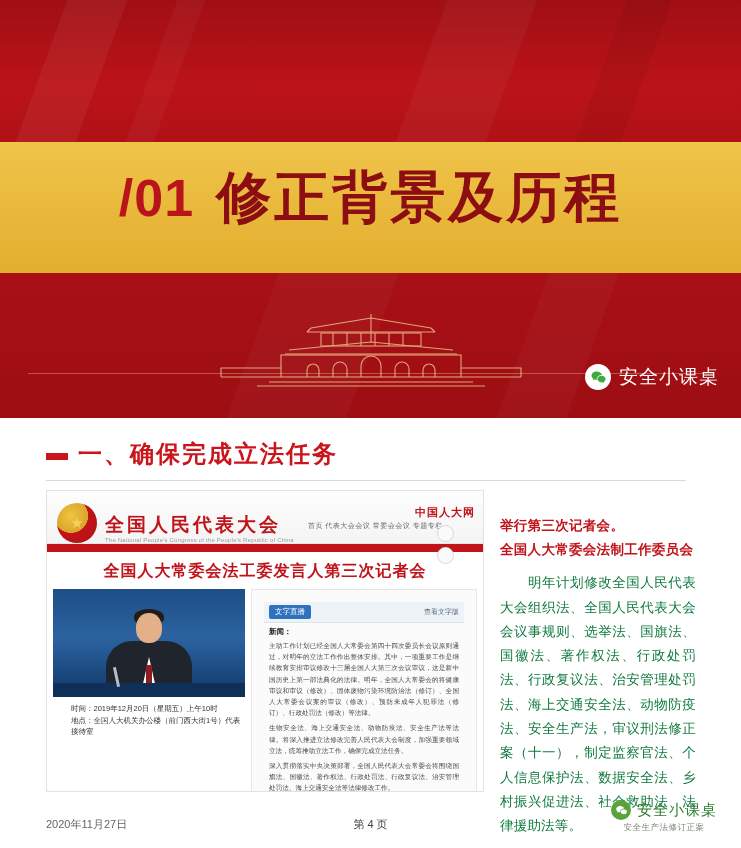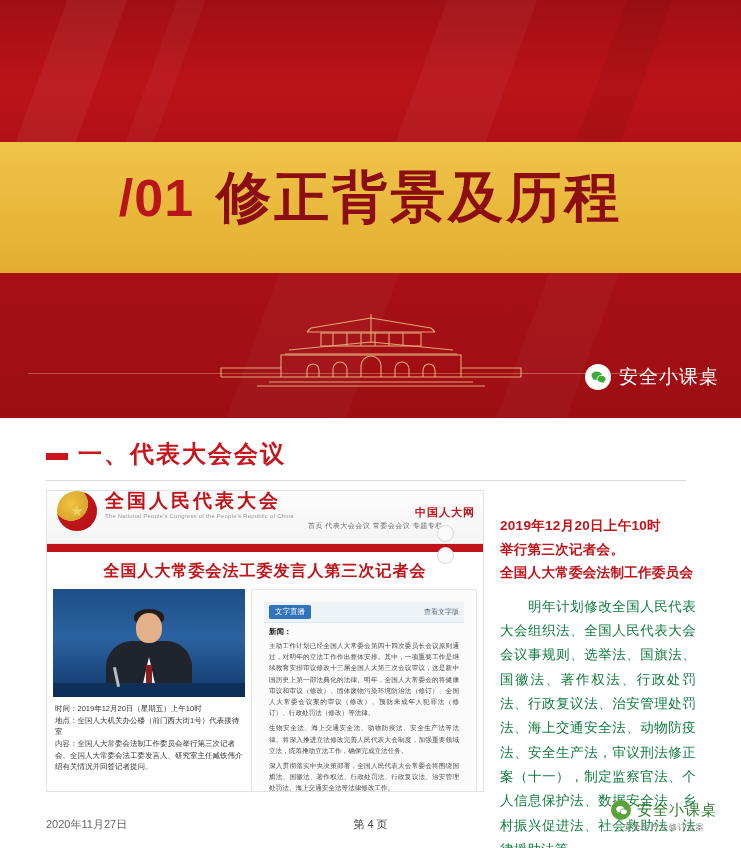--- a/index.html
+++ b/index.html
@@ -174,21 +174,21 @@
     background: #ffffff;
     border: 1px solid #e2e2e2;
     overflow: hidden;
   }
   .shot-header {
     position: relative;
     height: 52px;
     background: linear-gradient(180deg, #fdfdfd 0%, #f4f4f4 100%);
     border-bottom: 1px solid #e6e6e6;
     display: flex;
-    align-items: flex-start;
+    align-items: flex-end;
     padding-left: 10px;
   }
   .emblem {
     width: 40px; height: 40px;
     border-radius: 50%;
     background: radial-gradient(circle at 35% 32%, #f2c344 0%, #d8a62b 45%, #c0141a 46%, #b01116 100%);
     position: relative;
     flex: none;
   }
   .emblem::after {
@@ -326,20 +326,21 @@
     left: 62px; bottom: 10px;
     width: 3px; height: 20px;
     background: #b9bec6;
     transform: rotate(-12deg);
   }
   .shot-meta {
     font-size: 7.5px;
     color: #333;
     line-height: 1.55;
     padding: 6px 2px 0;
+    margin-left: 16px;
   }
   .shot-right {
     flex: 1;
     border: 1px solid #e6e6e6;
     background: #fbfbfb;
     padding: 12px;
     overflow: hidden;
   }
   .tabs {
     display: flex;
@@ -519,21 +520,21 @@
       <span class="wechat-name">安全小课桌</span>
     </div>
   </div>
 
   <div class="divider-gap"></div>
 
   <div class="slide-bottom">
 
     <div class="heading">
       <span class="heading-bar"></span>
-      <span class="heading-text">一、代表大会会议</span>
+      <span class="heading-text">一、确保完成立法任务</span>
     </div>
     <div class="heading-rule"></div>
 
     <div class="shot">
       <div class="shot-header">
         <span class="emblem"></span>
         <span class="npc-names">
           <span class="npc-cn">全国人民代表大会</span>
           <span class="npc-en" style="display:block;">The National People's Congress of the People's Republic of China</span>
         </span>
@@ -555,21 +556,20 @@
             <span class="person-shirt"></span>
             <span class="person-tie"></span>
             <span class="person-hair"></span>
             <span class="person-head"></span>
             <span class="desk"></span>
             <span class="mic"></span>
           </div>
           <div class="shot-meta">
             <div>时间：2019年12月20日（星期五）上午10时</div>
             <div>地点：全国人大机关办公楼（前门西大街1号）代表接待室</div>
-            <div>内容：全国人大常委会法制工作委员会举行第三次记者会。全国人大常委会法工委发言人、研究室主任臧铁伟介绍有关情况并回答记者提问。</div>
           </div>
         </div>
 
         <div class="shot-right">
           <div class="tabs">
             <span class="tab-live">文字直播</span>
             <span class="tab-more">查看文字版</span>
           </div>
           <div class="article">
             <div class="article-title">新闻：</div>
@@ -577,21 +577,20 @@
             <p>生物安全法、海上交通安全法、动物防疫法、安全生产法等法律。将深入推进立法修改完善人民代表大会制度，加强重要领域立法，统筹推动立法工作，确保完成立法任务。</p>
             <p>深入贯彻落实中央决策部署，全国人民代表大会常委会将围绕国旗法、国徽法、著作权法、行政处罚法、行政复议法、治安管理处罚法、海上交通安全法等法律修改工作。</p>
             <p>加强和改进新时代立法工作，在自身的基础上，完善有效建设。明年还将着力做好以下工作，一是继续加强立法和重要领域立法，加强改革的重要性，加强重大立法项目的统筹协调。二是更好发挥人大代表在立法中的作用，充分吸收各方面立法建议。</p>
           </div>
         </div>
       </div>
     </div>
 
     <div class="right-col">
       <div class="rc-head">
-        <div>2019年12月20日上午10时</div>
         <div>举行第三次记者会。</div>
         <div>全国人大常委会法制工作委员会</div>
       </div>
       <div class="rc-body">　　明年计划修改全国人民代表大会组织法、全国人民代表大会会议事规则、选举法、国旗法、国徽法、著作权法、行政处罚法、行政复议法、治安管理处罚法、海上交通安全法、动物防疫法、安全生产法，审议刑法修正案（十一），制定监察官法、个人信息保护法、数据安全法、乡村振兴促进法、社会救助法、法律援助法等。</div>
     </div>
 
     <div class="footer-date">2020年11月27日</div>
     <div class="footer-page">第 4 页</div>
     <div class="footer-badge">
       <div class="fb-row">

